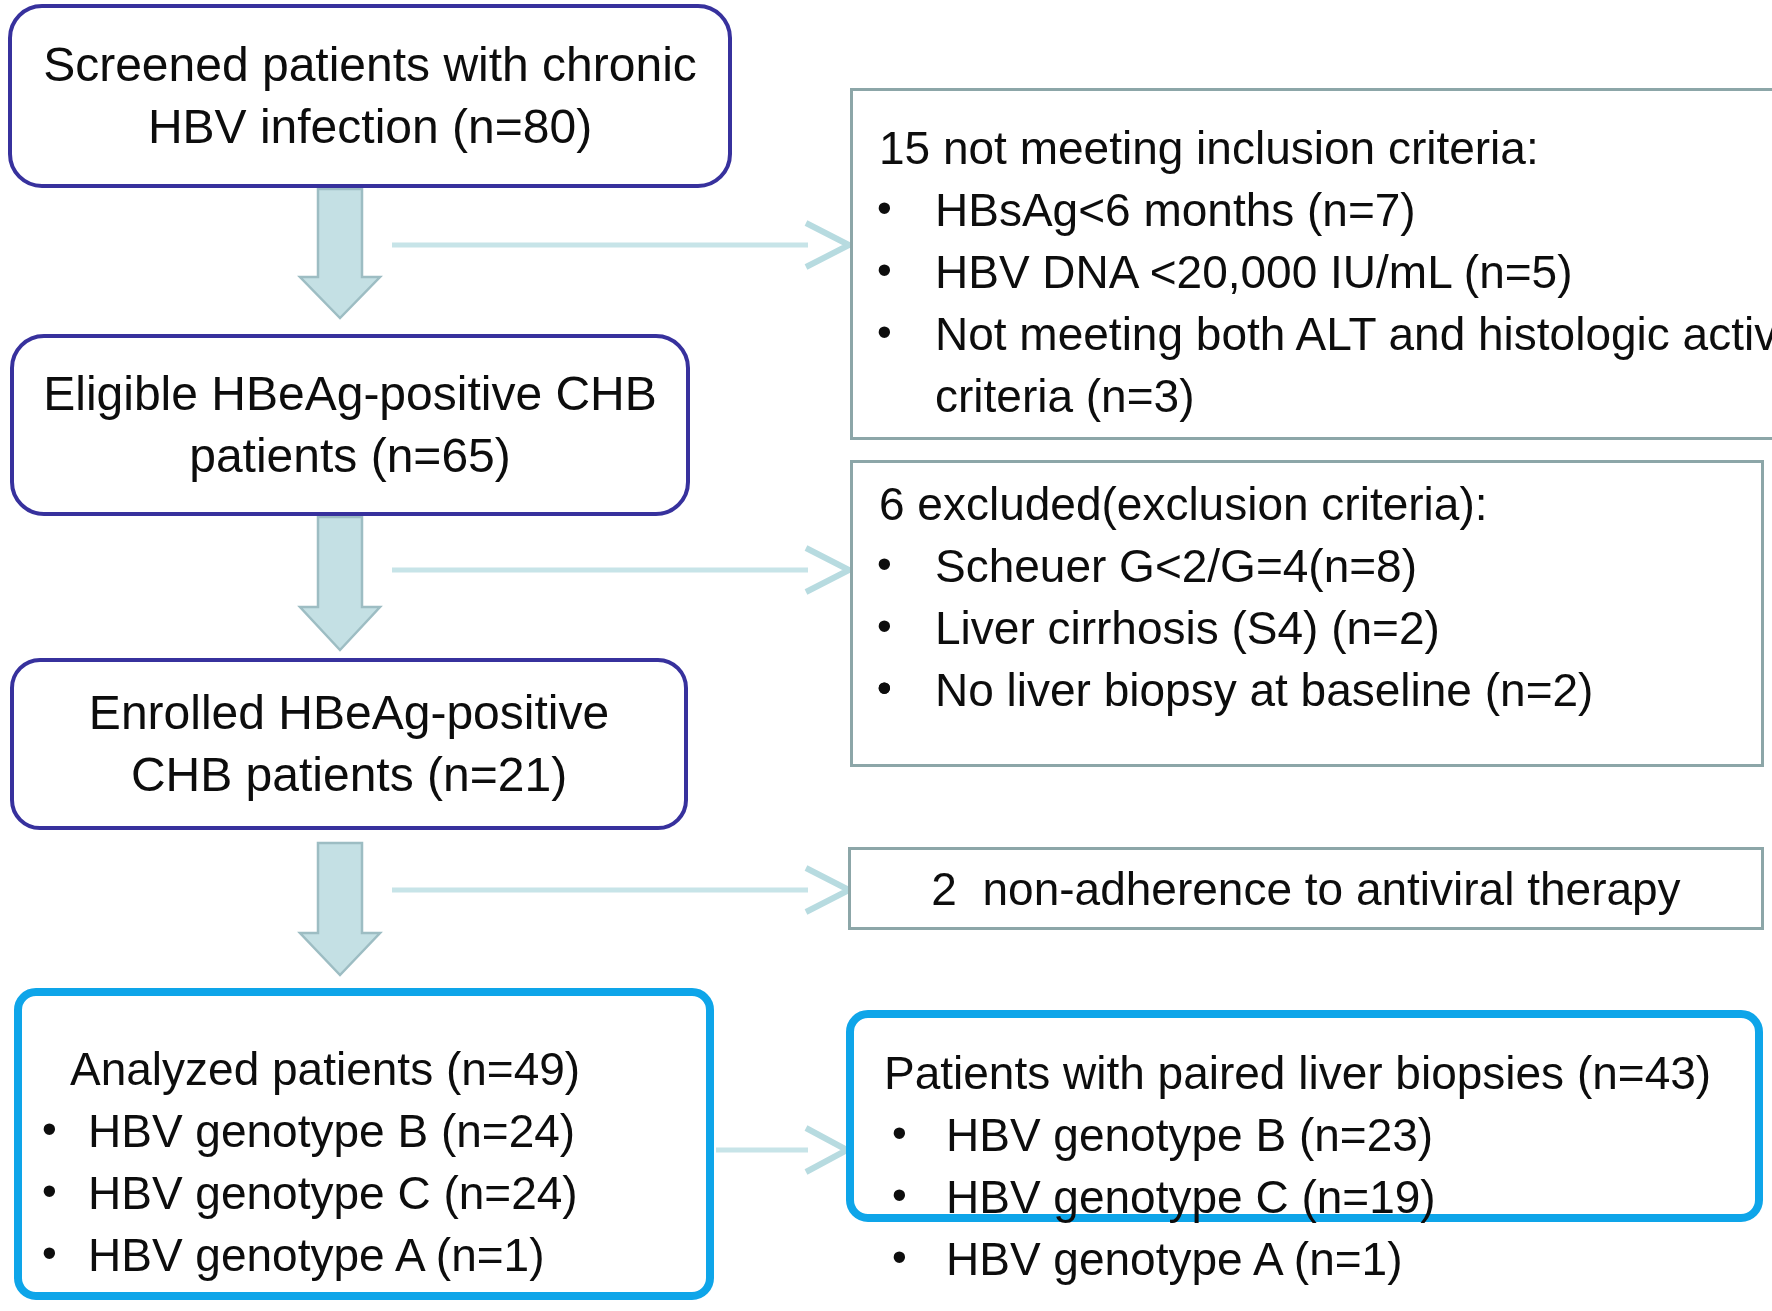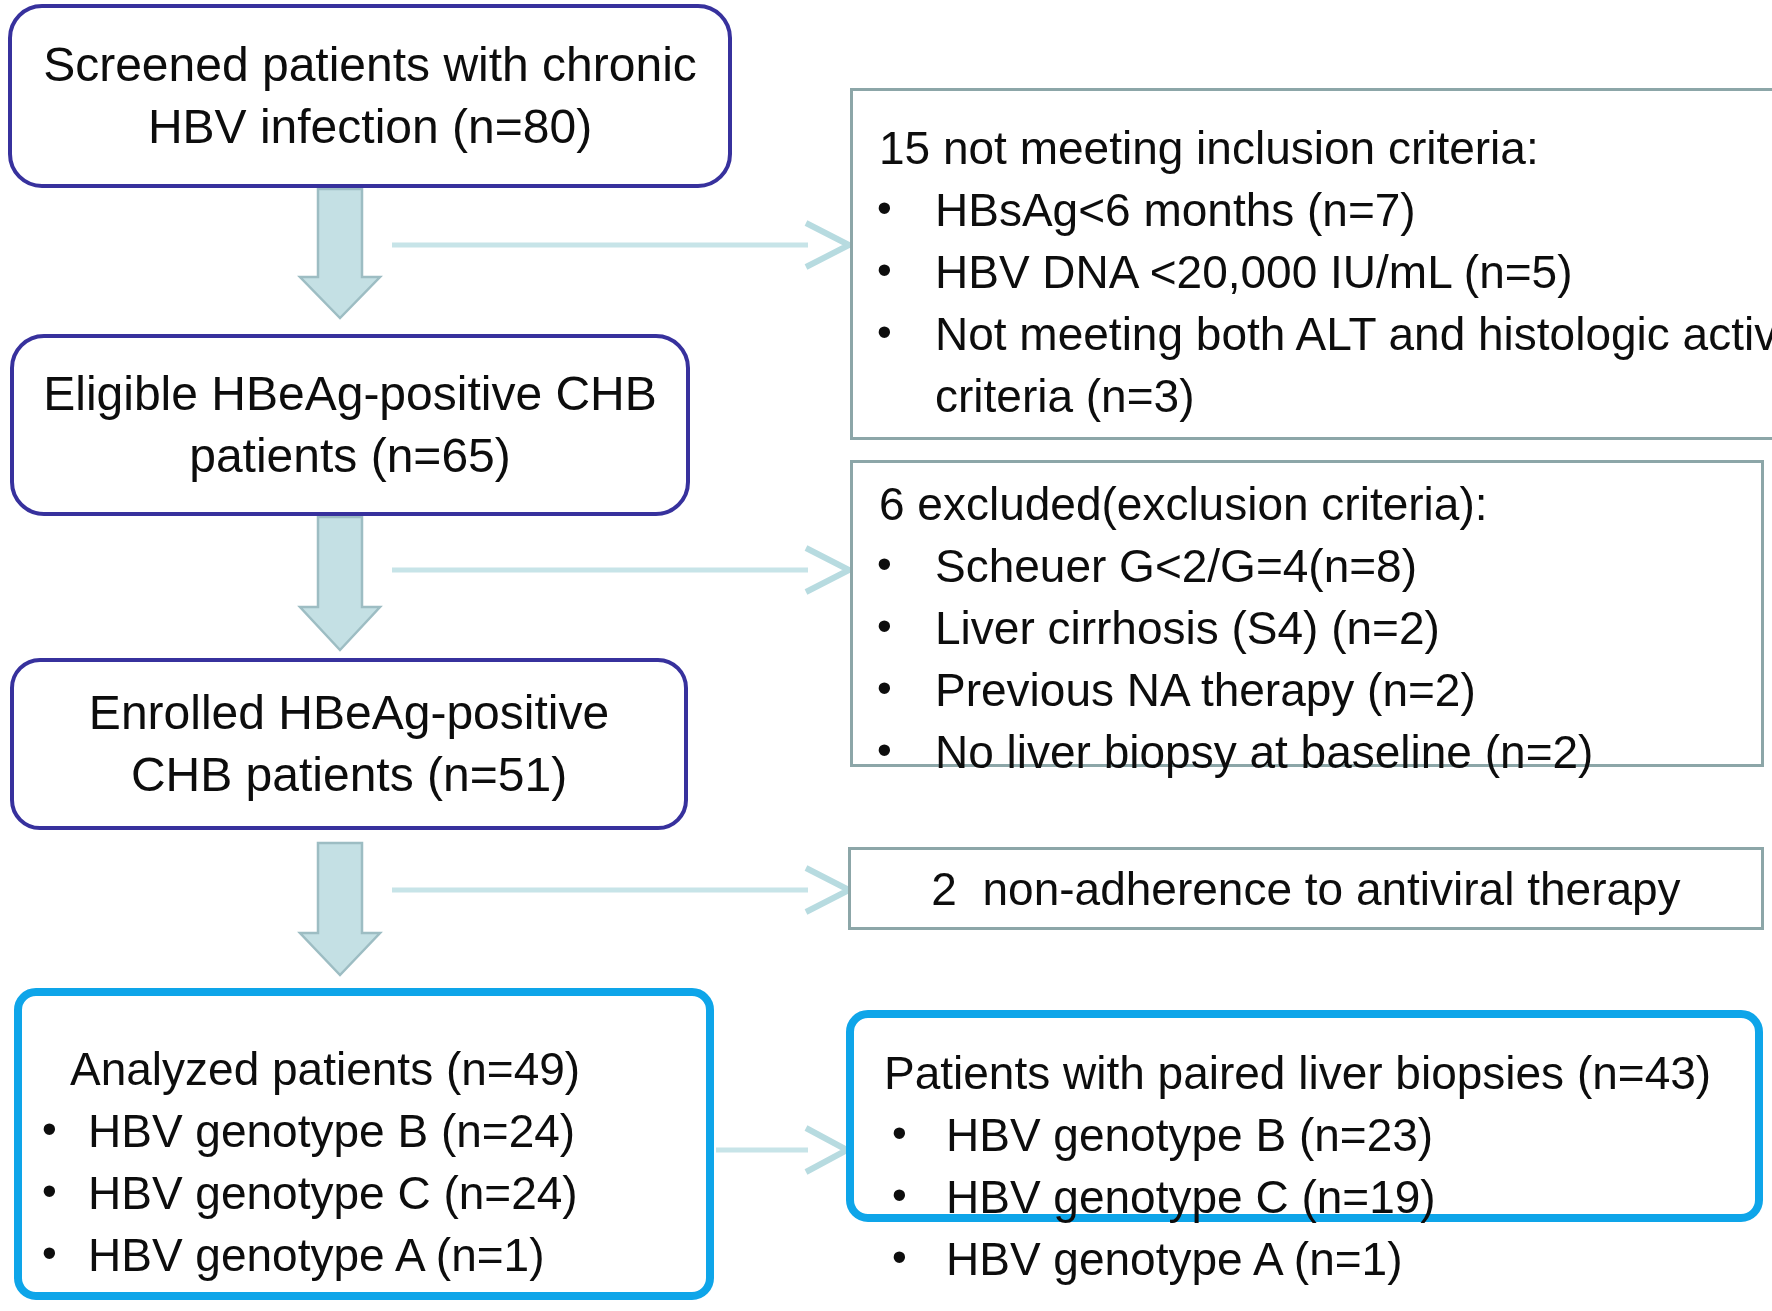--- a/index.html
+++ b/index.html
@@ -87,21 +87,21 @@
   <div id="box-l2" class="box rounded">
     <div class="center2">
       <div>Eligible HBeAg-positive CHB</div>
       <div>patients (n=65)</div>
     </div>
   </div>
 
   <div id="box-l3" class="box rounded">
     <div class="center2">
       <div>Enrolled HBeAg-positive</div>
-      <div>CHB patients (n=51)</div>
+      <div>CHB patients (n=21)</div>
     </div>
   </div>
 
   <div id="box-l4" class="box rounded-big l4">
     <div class="r-title">Analyzed patients (n=49)</div>
     <div class="li">
       <span class="dot">•</span>
       <span>HBV genotype B (n=24)</span>
     </div>
     <div class="li">
@@ -135,21 +135,20 @@
     <div class="li">
       <span class="dot">•</span>
       <span>Scheuer G&lt;2/G=4(n=8)</span>
     </div>
     <div class="li">
       <span class="dot">•</span>
       <span>Liver cirrhosis (S4) (n=2)</span>
     </div>
     <div class="li">
       <span class="dot">•</span>
-      <span>Previous NA therapy (n=2)</span>
     </div>
     <div class="li">
       <span class="dot">•</span>
       <span>No liver biopsy at baseline (n=2)</span>
     </div>
   </div>
 
   <div id="box-r3" class="box square">
     <div class="centerline">2  non-adherence to antiviral therapy</div>
   </div>

